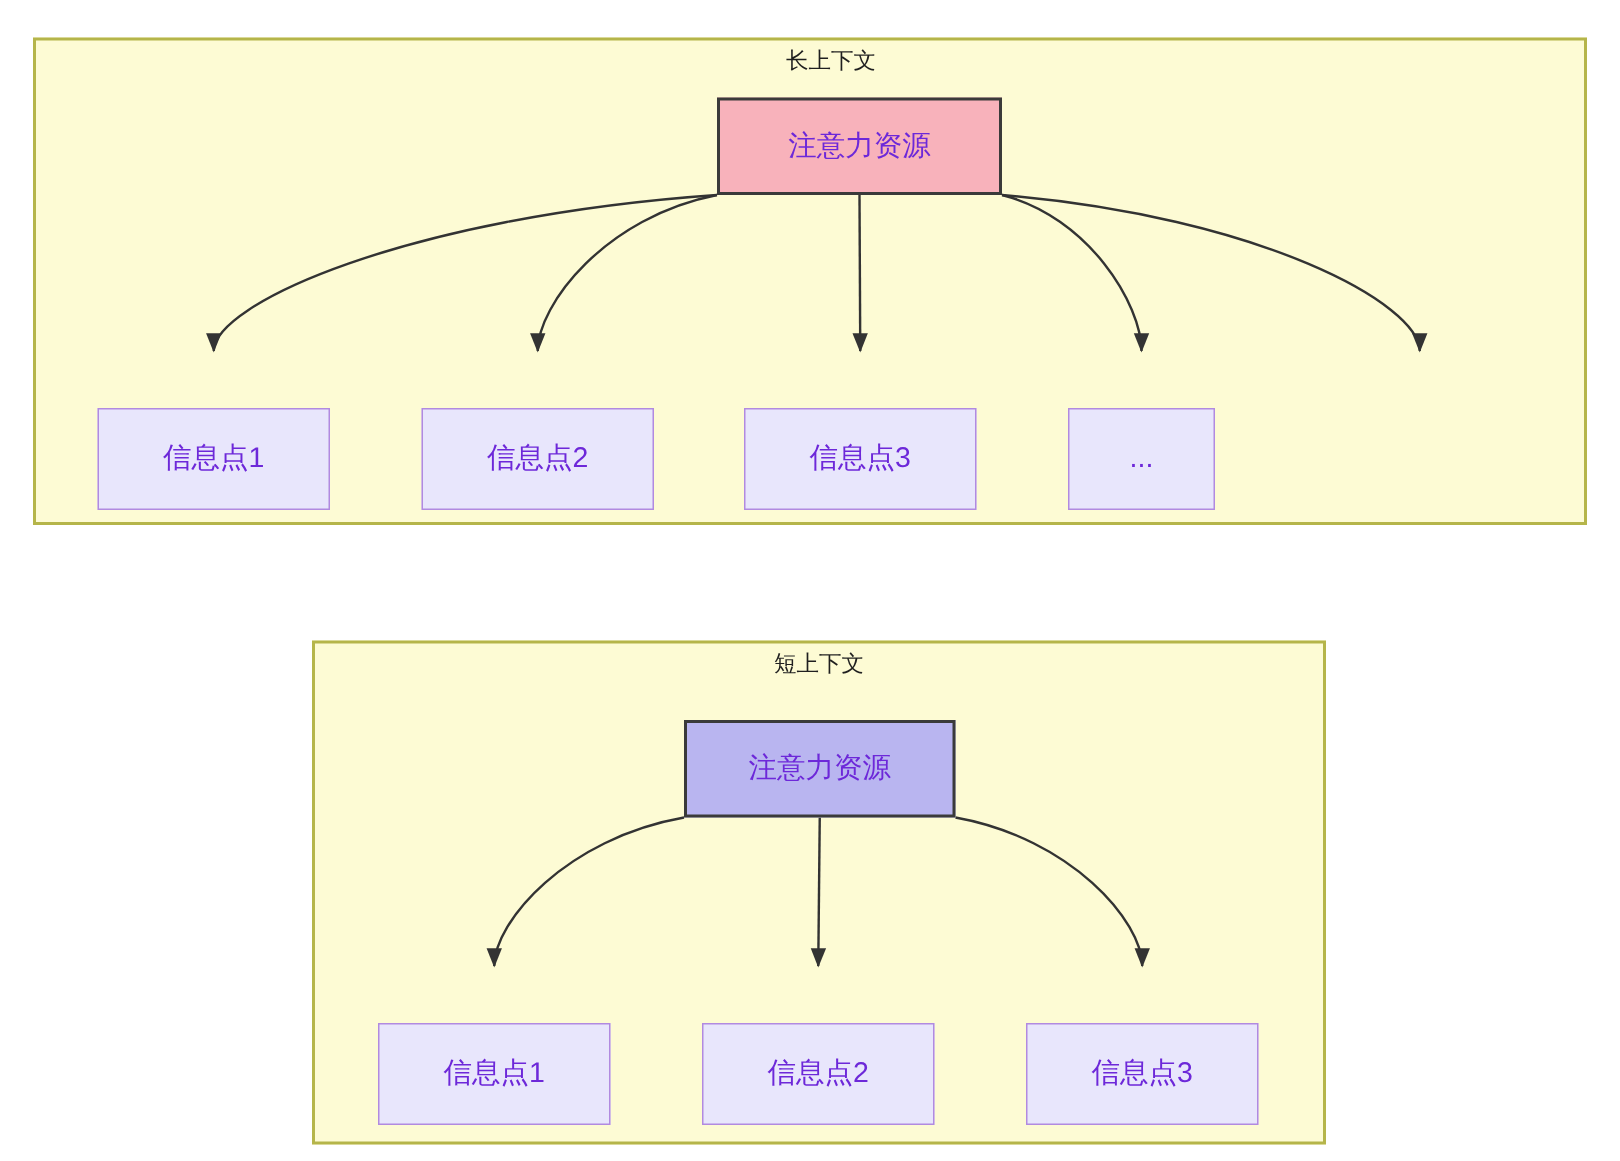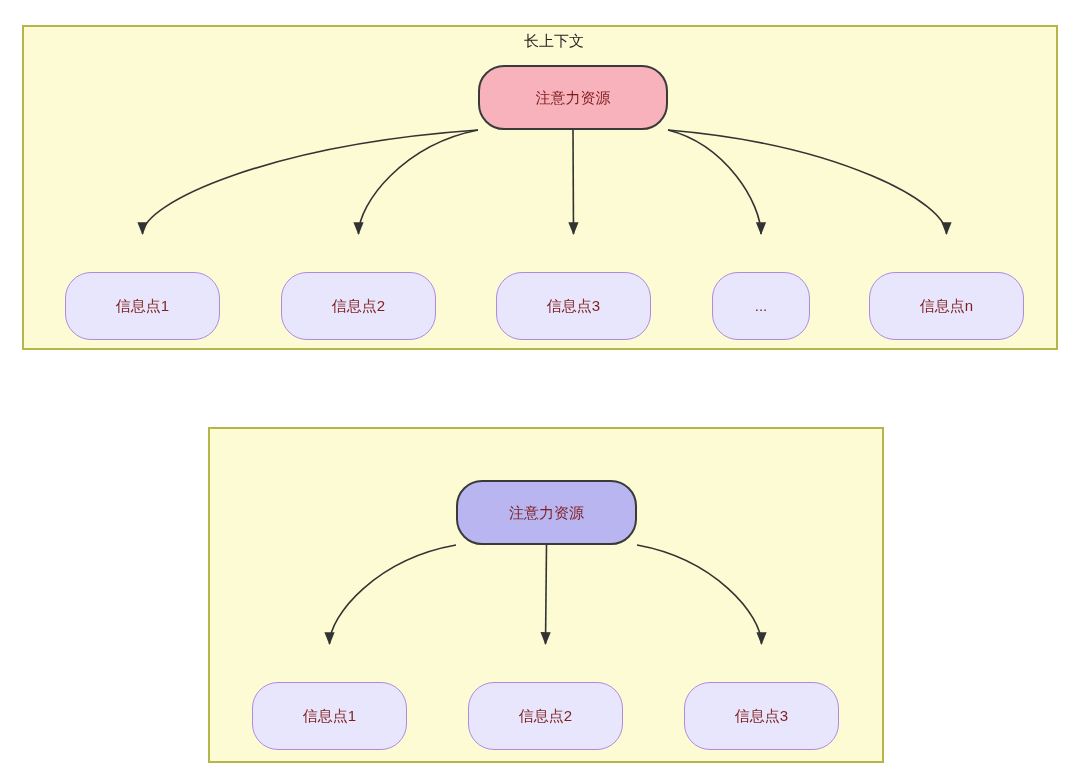--- a/index.html
+++ b/index.html
@@ -45,26 +45,25 @@
     white-space: nowrap;
     line-height: 18px;
   }
   
   .node {
     position: absolute;
     box-sizing: border-box;
     display: flex;
     align-items: center;
     justify-content: center;
-    font-size: 15px;
+    font-size: 19px;
     line-height: 18px;
-    color: #7f1d1d;
+    color: #6d28d9;
     text-align: center;
     white-space: nowrap;
-    border-radius: 26px;
   }
   .node-attention-long {
     background: #f8b2bb;
     border: 2px solid #3a3a3a;
   }
   .node-attention-short {
     background: #b9b5f0;
     border: 2px solid #3a3a3a;
   }
   .node-info {
@@ -75,20 +74,21 @@
 </style>
 </head>
 <body>
 
 <div id="diagram-root">
 
   <div class="group-frame" id="group-long" style="left: 22px; top: 25px; width: 1036px; height: 325px; background: rgb(253, 251, 212); border-color: rgb(181, 181, 74);"></div>
   <div class="group-title" id="group-long-title" style="left: 22px; top: 32px; width: 1064px;">长上下文</div>
 
   <div class="group-frame" id="group-short" style="left: 208px; top: 427px; width: 676px; height: 336px; background: rgb(253, 251, 212); border-color: rgb(181, 181, 74);"></div>
+  <div class="group-title" id="group-short-title" style="left: 208px; top: 434px; width: 676px;">短上下文</div>
 
   <svg class="canvas" id="edge-canvas" viewBox="0 0 1080 774" xmlns="http://www.w3.org/2000/svg">
     <defs>
       <marker id="arrowhead" markerWidth="9" markerHeight="9" refX="7.4" refY="3.6" orient="auto" markerUnits="strokeWidth">
         <path d="M0,0.4 L8,3.6 L0,6.8 z" fill="#333333"></path>
       </marker>
     </defs>
     <g id="edges-long">
         <path d="M 478 130 C 269.99 144.56, 142.5 202.8, 142.5 234" fill="none" stroke="#333333" stroke-width="1.6" marker-end="url(#arrowhead)"></path>
         <path d="M 478 130 C 403.90999999999997 144.56, 358.5 202.8, 358.5 234" fill="none" stroke="#333333" stroke-width="1.6" marker-end="url(#arrowhead)"></path>
@@ -102,21 +102,20 @@
         <path d="M 637 545 C 714.19 558.86, 761.5 614.3, 761.5 644" fill="none" stroke="#333333" stroke-width="1.6" marker-end="url(#arrowhead)"></path>
       </g>
   </svg>
 
   <div class="node node-attention-long" id="node-long-root" style="left: 478px; top: 65px; width: 190px; height: 65px; background: rgb(248, 178, 187); border-color: rgb(58, 58, 58);">注意力资源</div>
 
   <div class="node node-info" id="node-long-leaf-0" style="left: 65px; top: 236px; width: 155px; height: 68px; background: rgb(232, 230, 252); border-color: rgb(177, 138, 224);">信息点1</div>
   <div class="node node-info" id="node-long-leaf-1" style="left: 281px; top: 236px; width: 155px; height: 68px; background: rgb(232, 230, 252); border-color: rgb(177, 138, 224);">信息点2</div>
   <div class="node node-info" id="node-long-leaf-2" style="left: 496px; top: 236px; width: 155px; height: 68px; background: rgb(232, 230, 252); border-color: rgb(177, 138, 224);">信息点3</div>
   <div class="node node-info" id="node-long-leaf-3" style="left: 712px; top: 236px; width: 98px; height: 68px; background: rgb(232, 230, 252); border-color: rgb(177, 138, 224);">...</div>
-  <div class="node node-info" id="node-long-leaf-4" style="left: 869px; top: 236px; width: 155px; height: 68px; background: rgb(232, 230, 252); border-color: rgb(177, 138, 224);">信息点n</div>
 
   <div class="node node-attention-short" id="node-short-root" style="left: 456px; top: 480px; width: 181px; height: 65px; background: rgb(185, 181, 240); border-color: rgb(58, 58, 58);">注意力资源</div>
 
   <div class="node node-info" id="node-short-leaf-0" style="left: 252px; top: 646px; width: 155px; height: 68px; background: rgb(232, 230, 252); border-color: rgb(177, 138, 224);">信息点1</div>
   <div class="node node-info" id="node-short-leaf-1" style="left: 468px; top: 646px; width: 155px; height: 68px; background: rgb(232, 230, 252); border-color: rgb(177, 138, 224);">信息点2</div>
   <div class="node node-info" id="node-short-leaf-2" style="left: 684px; top: 646px; width: 155px; height: 68px; background: rgb(232, 230, 252); border-color: rgb(177, 138, 224);">信息点3</div>
 
 </div>
 
 </body></html>

